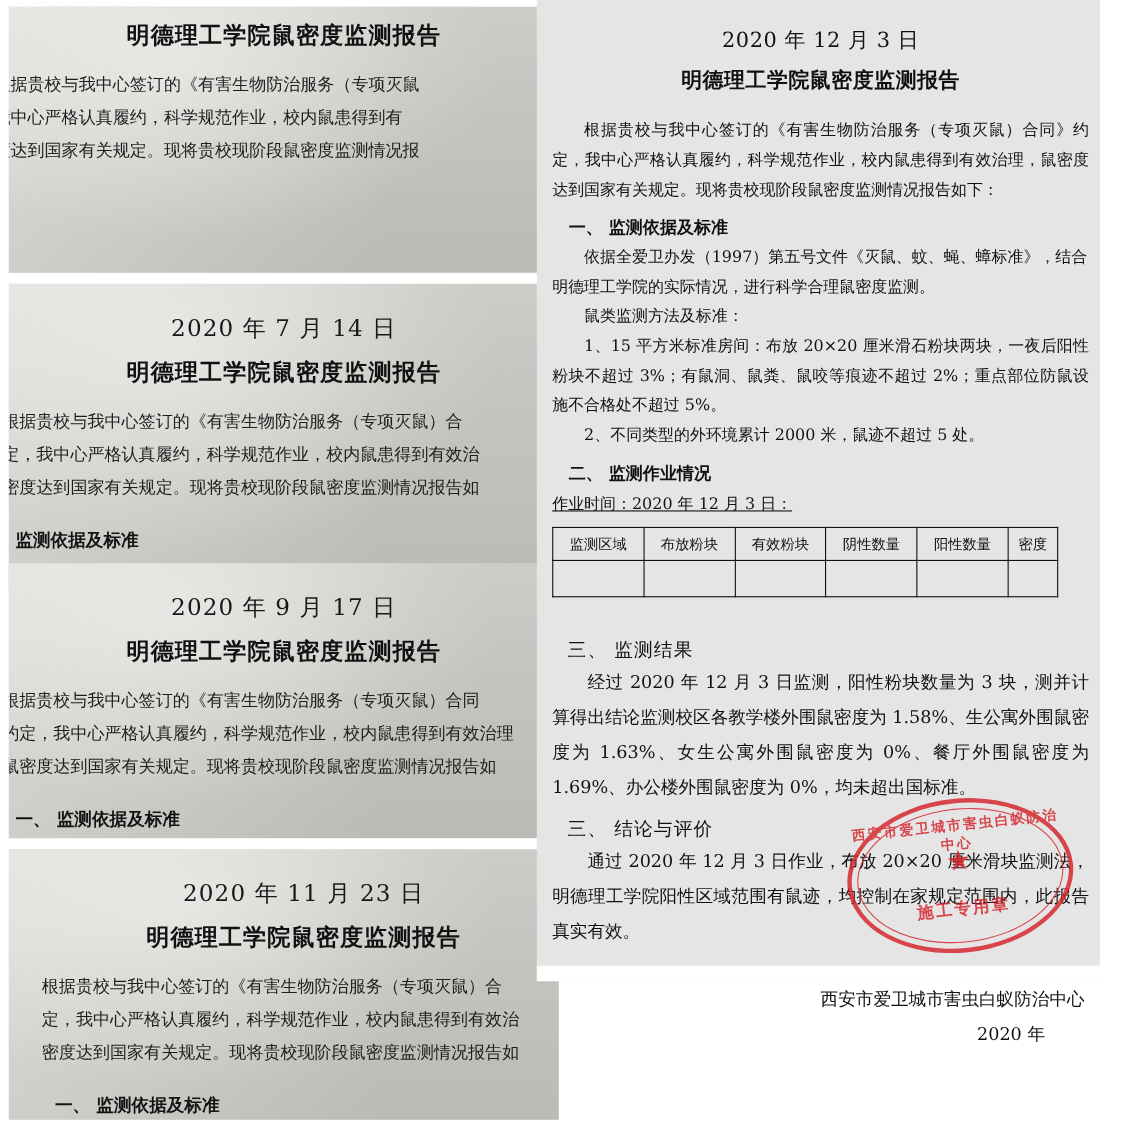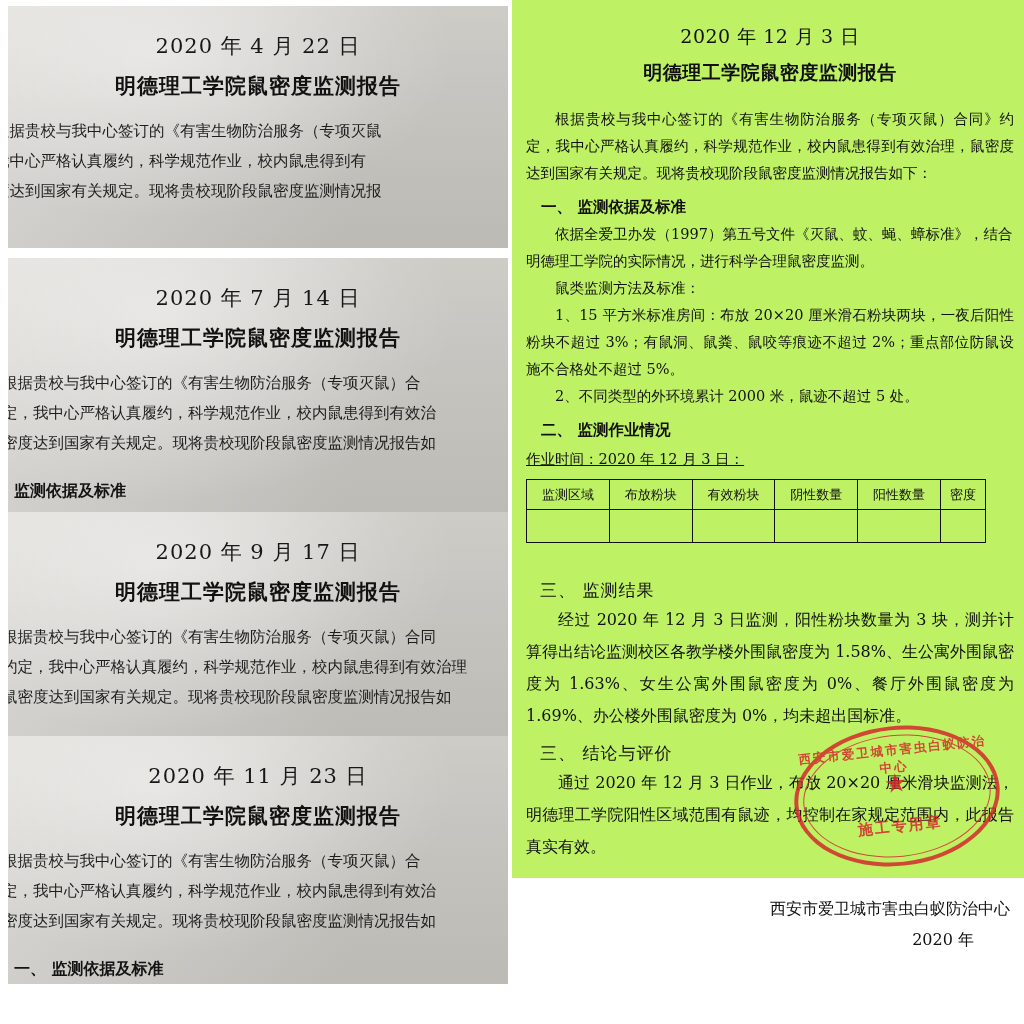--- a/index.html
+++ b/index.html
@@ -29,21 +29,21 @@
     left: 8px;
     width: 500px;
     background: linear-gradient(180deg,#d9d7d2 0%, #cfcdc8 45%, #c6c4bf 100%);
     overflow: hidden;
     box-sizing: border-box;
     color: #1b1b1b;
   }
   .scan.s1 { top: 6px;   height: 242px; }
   .scan.s2 { top: 258px; height: 278px; }
   .scan.s3 { top: 512px; height: 250px; }
-  .scan.s4 { top: 736px; height: 248px; }
+  .scan.s4 { top: 772px; height: 248px; padding-left: 36px; }
 
   .scan .sheen {
     position: absolute;
     inset: 0;
     background: radial-gradient(ellipse at 30% 20%, rgba(255,255,255,.45), rgba(255,255,255,0) 60%),
                 linear-gradient(100deg, rgba(255,255,255,.22) 0%, rgba(0,0,0,.05) 70%);
     pointer-events: none;
   }
   .scan .date {
     text-align: center;
@@ -90,25 +90,25 @@
     font-family: "DejaVu Serif", "Liberation Serif", serif;
   }
   .scan .inner {
     position: relative;
     padding: 0 12px;
   }
 
   
   .right-col {
     position: absolute;
-    left: 512px;
+    left: 488px;
     top: 0;
     width: 512px;
     height: 892px;
-    background: #bef264;
+    background: #e5e5e5;
     color: #111111;
     font-family: "DejaVu Serif", "Liberation Serif", serif;
   }
   .right-inner {
     position: relative;
     padding: 24px 10px 0 14px;
   }
   .r-date {
     text-align: center;
     font-size: 19px;
@@ -267,21 +267,20 @@
 </head>
 <body>
 
 <div id="page">
 
   <div class="left-col">
 
     <div class="scan s1">
       <div class="sheen"></div>
       <div class="inner">
-        <div class="date">2020 年 4 月 22 日</div>
         <div class="title">明德理工学院鼠密度监测报告</div>
         <div class="para indent-neg">根据贵校与我中心签订的《有害生物防治服务（专项灭鼠</div>
         <div class="para indent-neg" style="margin-top:0">我中心严格认真履约，科学规范作业，校内鼠患得到有</div>
         <div class="para indent-neg" style="margin-top:0">度达到国家有关规定。现将贵校现阶段鼠密度监测情况报</div>
       </div>
     </div>
 
     <div class="scan s2">
       <div class="sheen"></div>
       <div class="inner">

